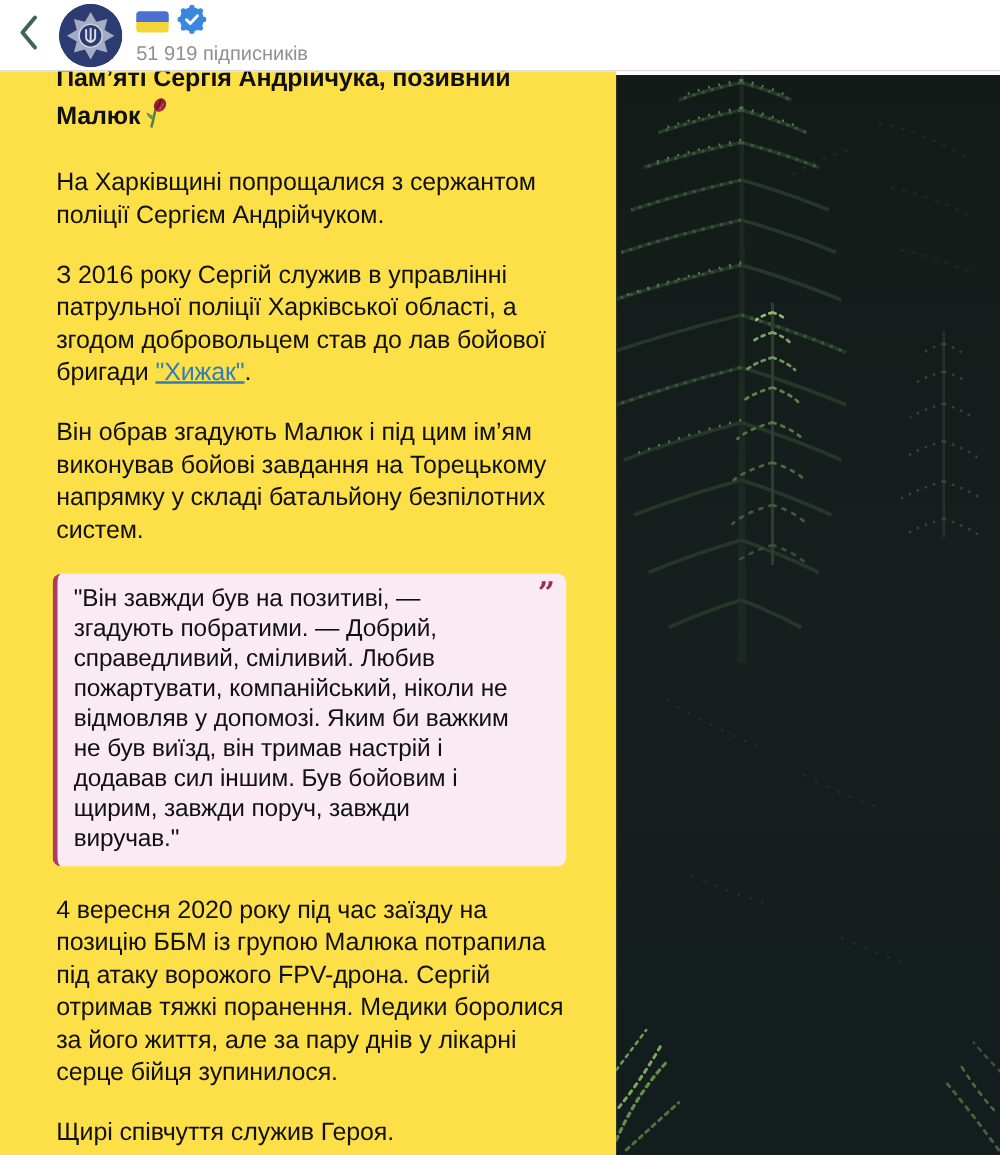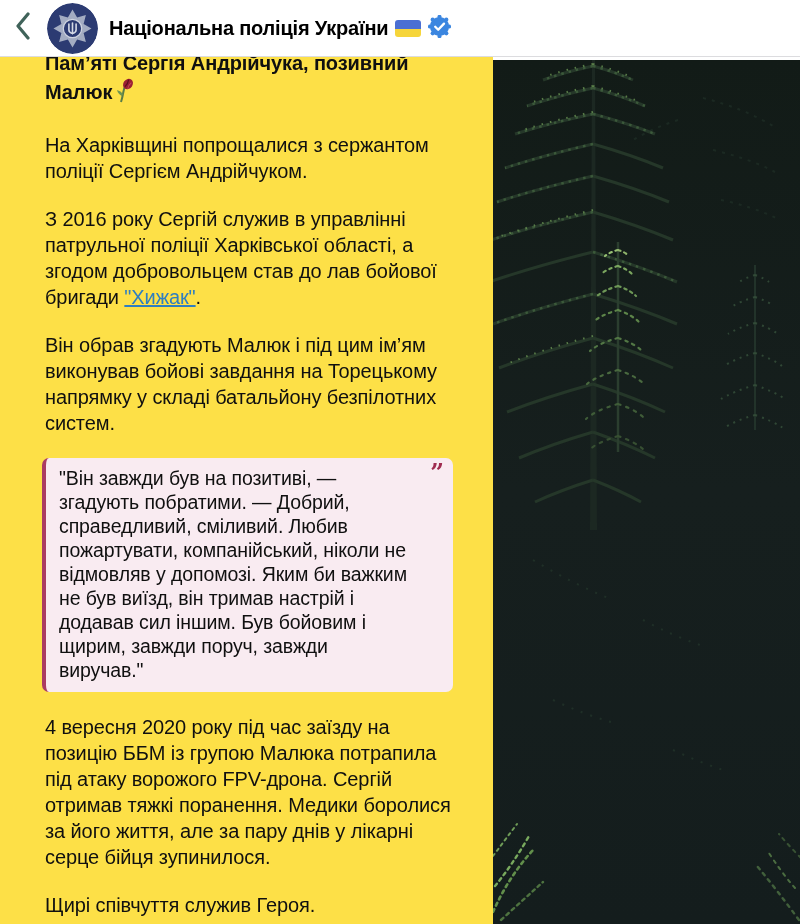--- a/index.html
+++ b/index.html
@@ -77,39 +77,39 @@
               <path d="M0,-5.5 L0,5"></path>
               <path d="M-3.6,-4.5 L-3.6,1.5 Q-3.6,4 0,5"></path>
               <path d="M3.6,-4.5 L3.6,1.5 Q3.6,4 0,5"></path>
             </g>
           </g>
         </svg>
       </span>
     </div>
     <div class="head-texts">
       <div class="title-row">
-        <span class="channel-title">Національна поліція України</span>
         <span class="flag"></span>
         <span>
           <svg width="23" height="23" viewBox="0 0 23 23">
             <g fill="#3b86e0">
               <circle cx="11.5" cy="11.5" r="9.6"></circle>
               <circle cx="11.5" cy="1.9" r="2.1"></circle>
                 <circle cx="11.5" cy="21.1" r="2.1"></circle>
               <circle cx="1.9" cy="11.5" r="2.1"></circle>
                 <circle cx="21.1" cy="11.5" r="2.1"></circle>
               <circle cx="4.7" cy="4.7" r="2.1"></circle>
                 <circle cx="18.3" cy="4.7" r="2.1"></circle>
               <circle cx="4.7" cy="18.3" r="2.1"></circle>
                 <circle cx="18.3" cy="18.3" r="2.1"></circle>
             </g>
             <polyline points="7.2,11.8 10.2,14.8 16,8.6" fill="none" stroke="#fff" stroke-width="2.3" stroke-linecap="round" stroke-linejoin="round"></polyline>
           </svg>
         </span>
       </div>
+      <div class="subs">51 919 підписників</div>
     </div>
   </div>
 
   <div class="msg-col">
     <div class="msg-inner">
       <p class="post-title"><span>Пам’яті Сергія Андрійчука, позивний Малюк</span><span class="rose-emoji"><svg width="22" height="26" viewBox="0 0 22 26">
           <path d="M7,25 C10,16 9,10 13,6" fill="none" stroke="#5a7d46" stroke-width="2"></path>
           <path d="M8,19 Q4,17 3,13 Q7,14 9,17 Z" fill="#6f9450"></path>
           <g transform="translate(14,7) rotate(35)">
             <ellipse rx="4.6" ry="5.6" fill="#9b1f33"></ellipse>

